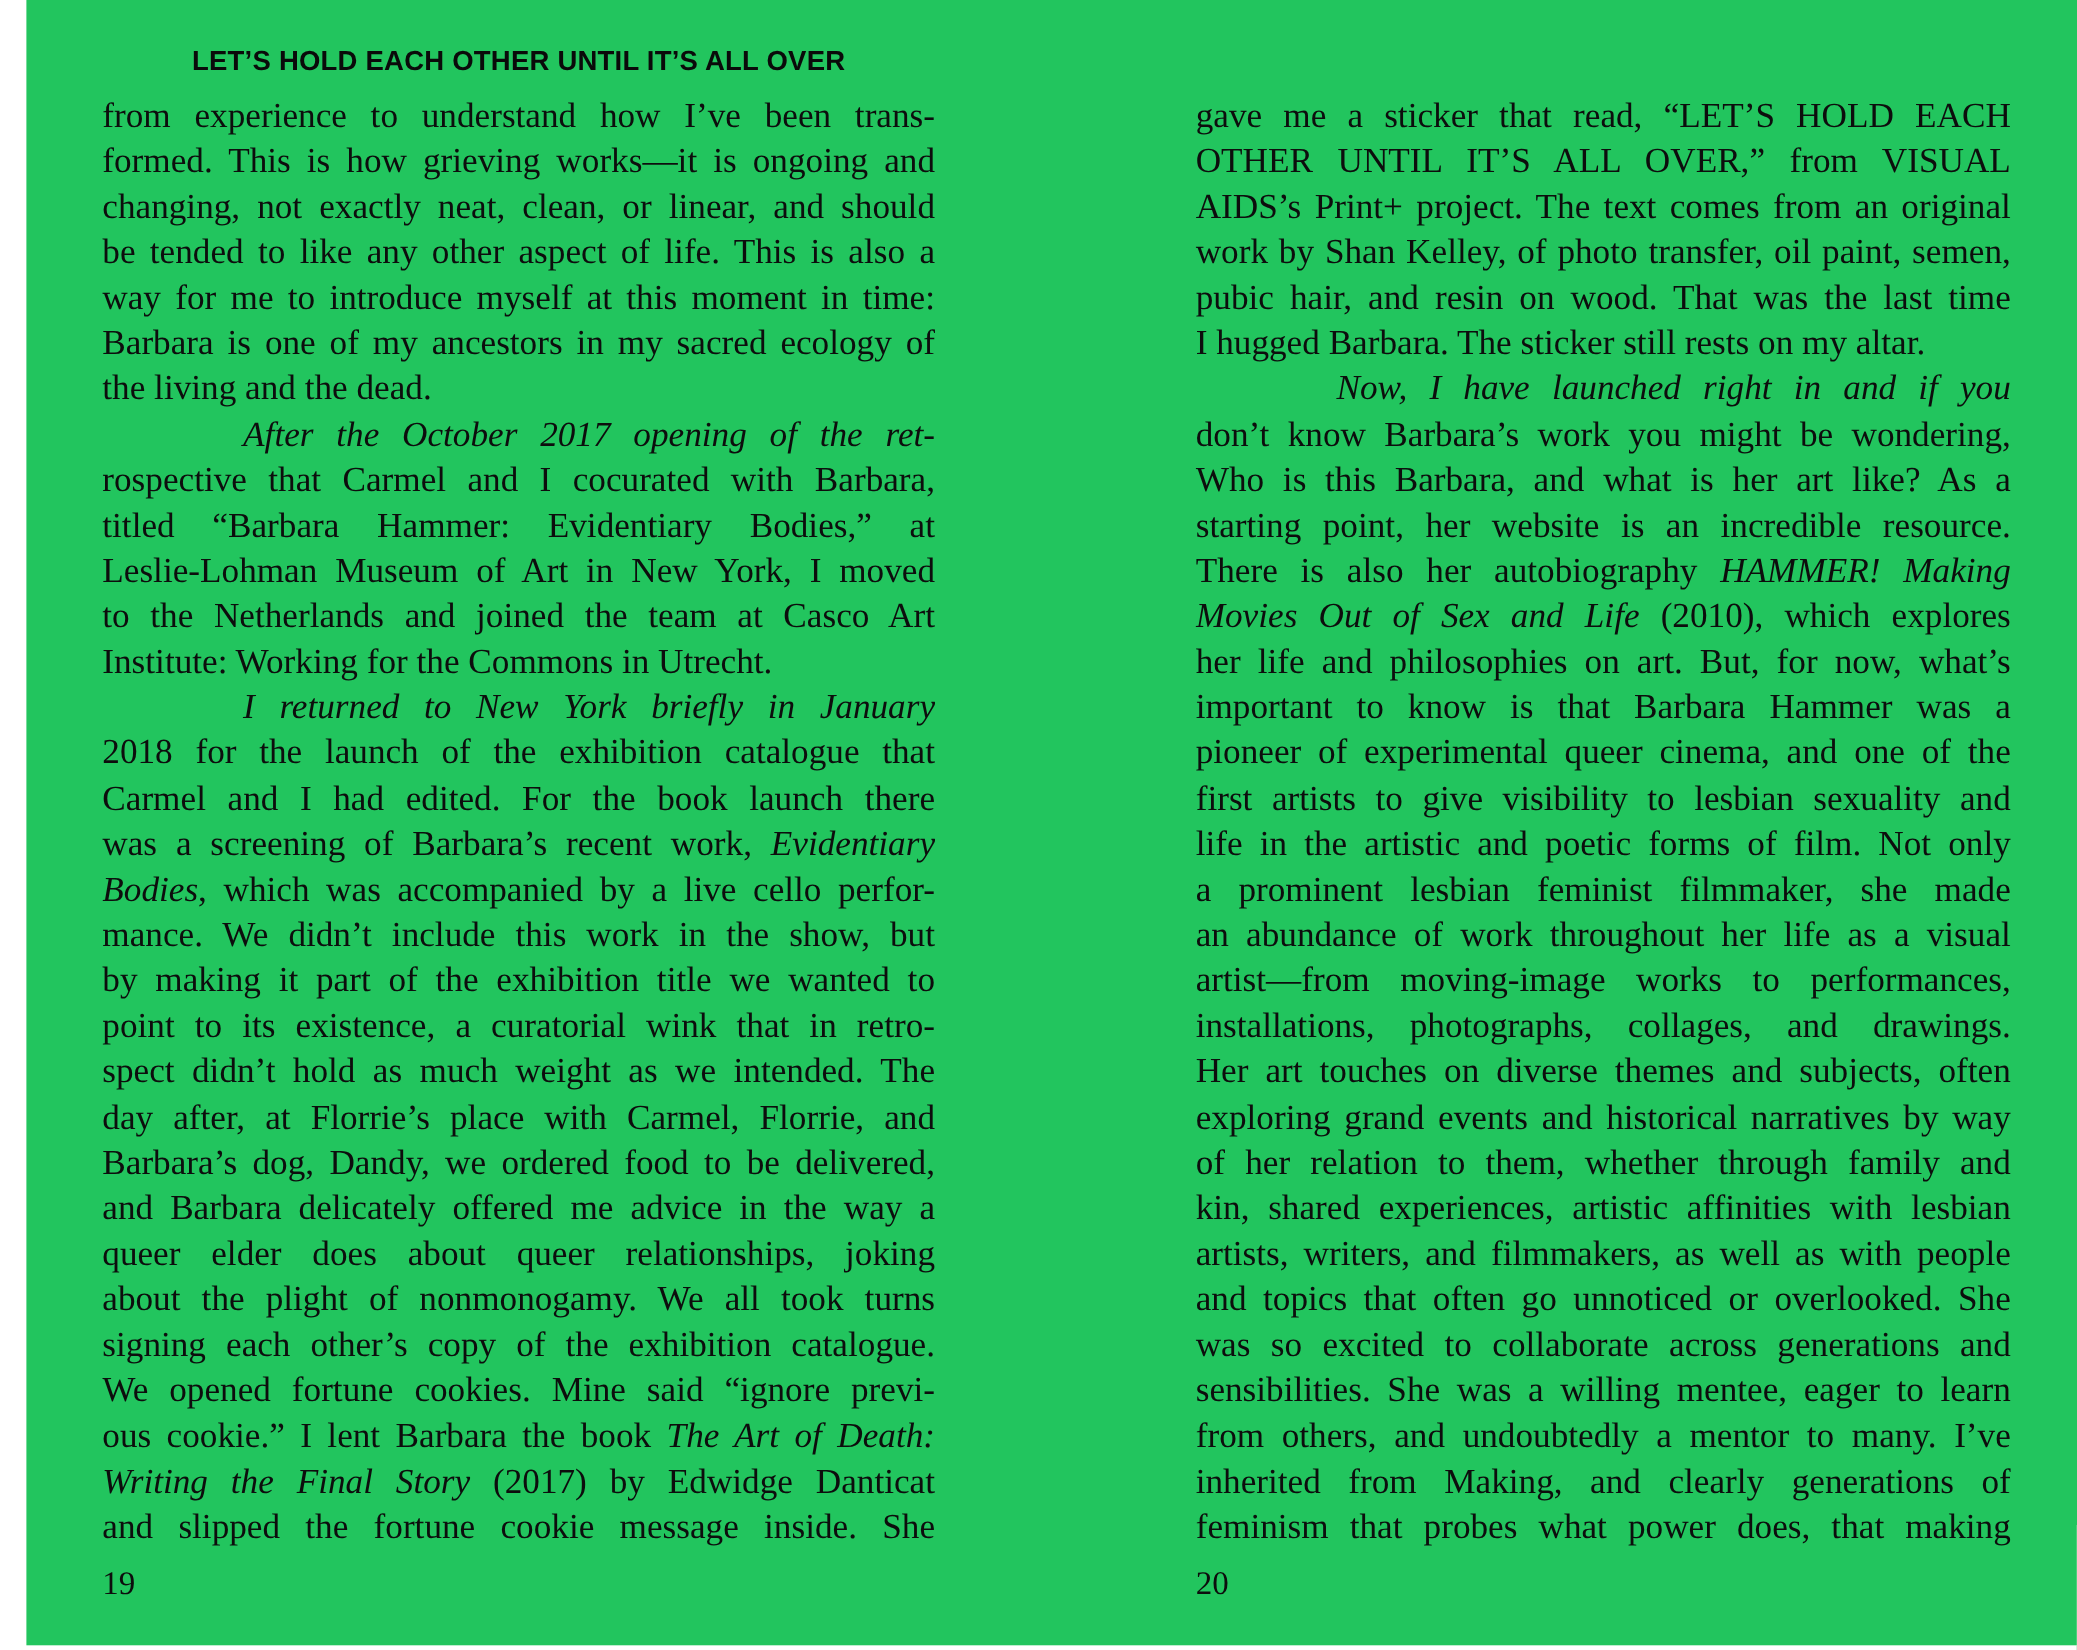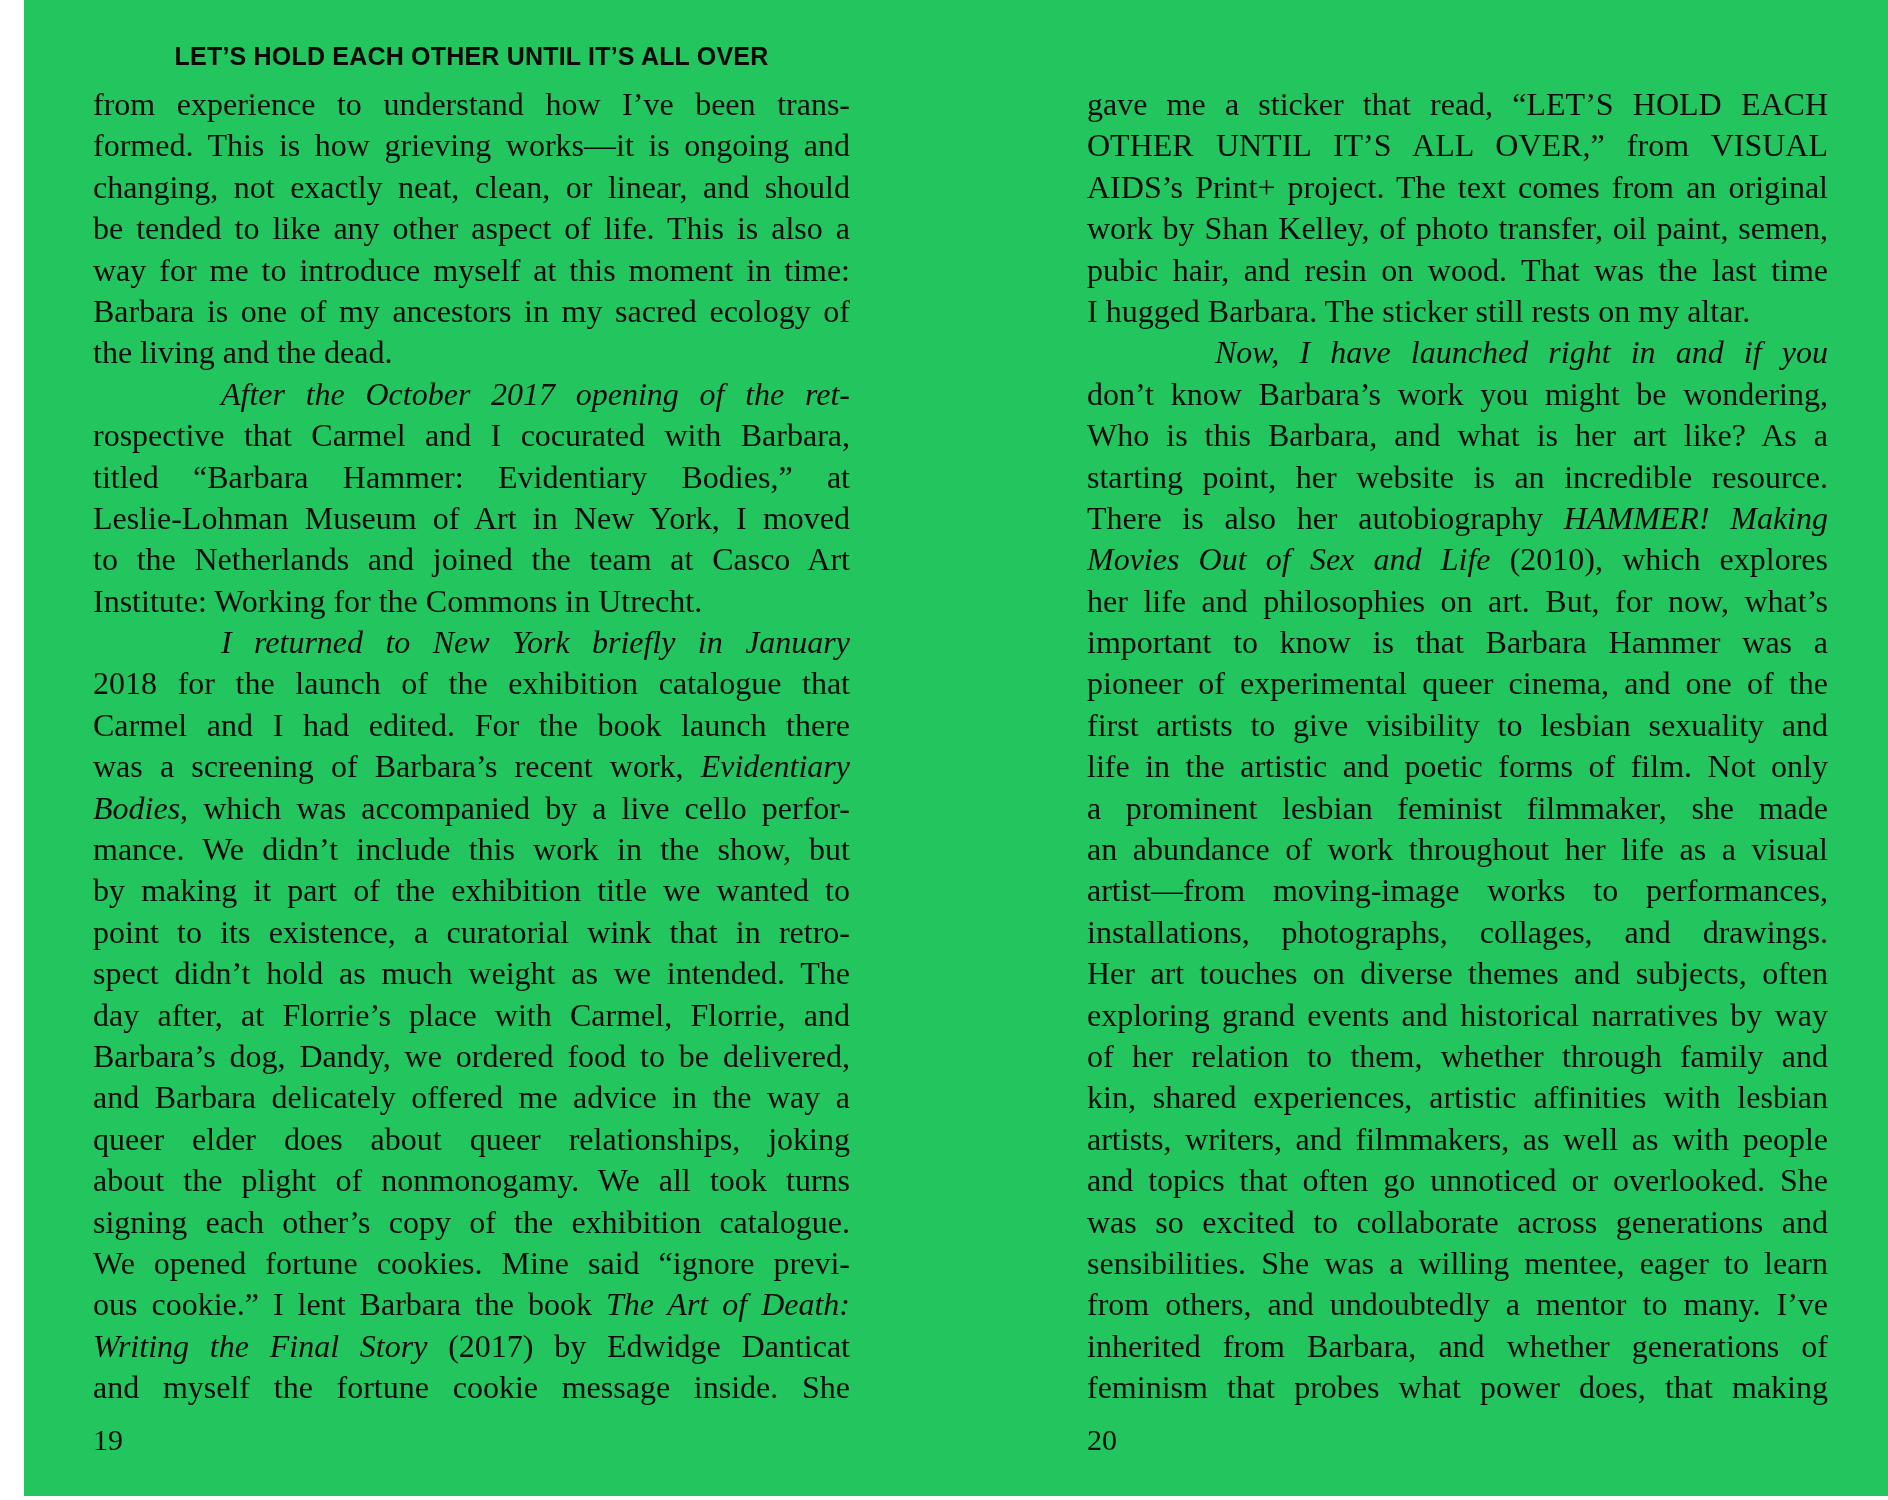--- a/index.html
+++ b/index.html
@@ -91,21 +91,21 @@
       <div class="line just"><span>spect didn’t hold as much weight as we intended. The</span></div>
       <div class="line just"><span>day after, at Florrie’s place with Carmel, Florrie, and</span></div>
       <div class="line just"><span>Barbara’s dog, Dandy, we ordered food to be delivered,</span></div>
       <div class="line just"><span>and Barbara delicately offered me advice in the way a</span></div>
       <div class="line just"><span>queer elder does about queer relationships, joking</span></div>
       <div class="line just"><span>about the plight of nonmonogamy. We all took turns</span></div>
       <div class="line just"><span>signing each other’s copy of the exhibition catalogue.</span></div>
       <div class="line just"><span>We opened fortune cookies. Mine said “ignore previ-</span></div>
       <div class="line just"><span>ous cookie.” I lent Barbara the book </span><i>The Art of Death:</i></div>
       <div class="line just"><i>Writing the Final Story</i><span> (2017) by Edwidge Danticat</span></div>
-      <div class="line just"><span>and myself the fortune cookie message inside. She</span></div>
+      <div class="line just"><span>and slipped the fortune cookie message inside. She</span></div>
     </div>
 
   <div class="text-column col-right" id="right-lines">
       <div class="line just"><span>gave me a sticker that read, “LET’S HOLD EACH</span></div>
       <div class="line just"><span>OTHER UNTIL IT’S ALL OVER,” from VISUAL</span></div>
       <div class="line just"><span>AIDS’s Print+ project. The text comes from an original</span></div>
       <div class="line just"><span>work by Shan Kelley, of photo transfer, oil paint, semen,</span></div>
       <div class="line just"><span>pubic hair, and resin on wood. That was the last time</span></div>
       <div class="line"><span>I hugged Barbara. The sticker still rests on my altar.</span></div>
       <div class="line just ind"><span>Now, I have launched right in and if you</span></div>
@@ -125,21 +125,21 @@
       <div class="line just"><span>installations, photographs, collages, and drawings.</span></div>
       <div class="line just"><span>Her art touches on diverse themes and subjects, often</span></div>
       <div class="line just"><span>exploring grand events and historical narratives by way</span></div>
       <div class="line just"><span>of her relation to them, whether through family and</span></div>
       <div class="line just"><span>kin, shared experiences, artistic affinities with lesbian</span></div>
       <div class="line just"><span>artists, writers, and filmmakers, as well as with people</span></div>
       <div class="line just"><span>and topics that often go unnoticed or overlooked. She</span></div>
       <div class="line just"><span>was so excited to collaborate across generations and</span></div>
       <div class="line just"><span>sensibilities. She was a willing mentee, eager to learn</span></div>
       <div class="line just"><span>from others, and undoubtedly a mentor to many. I’ve</span></div>
-      <div class="line just"><span>inherited from Barbara, and whether generations of</span></div>
+      <div class="line just"><span>inherited from Making, and clearly generations of</span></div>
       <div class="line just"><span>feminism that probes what power does, that making</span></div>
     </div>
 
   <div class="page-number pn-left">19</div>
 
   <div class="page-number pn-right">20</div>
 
 </div>
 
 </body></html>

